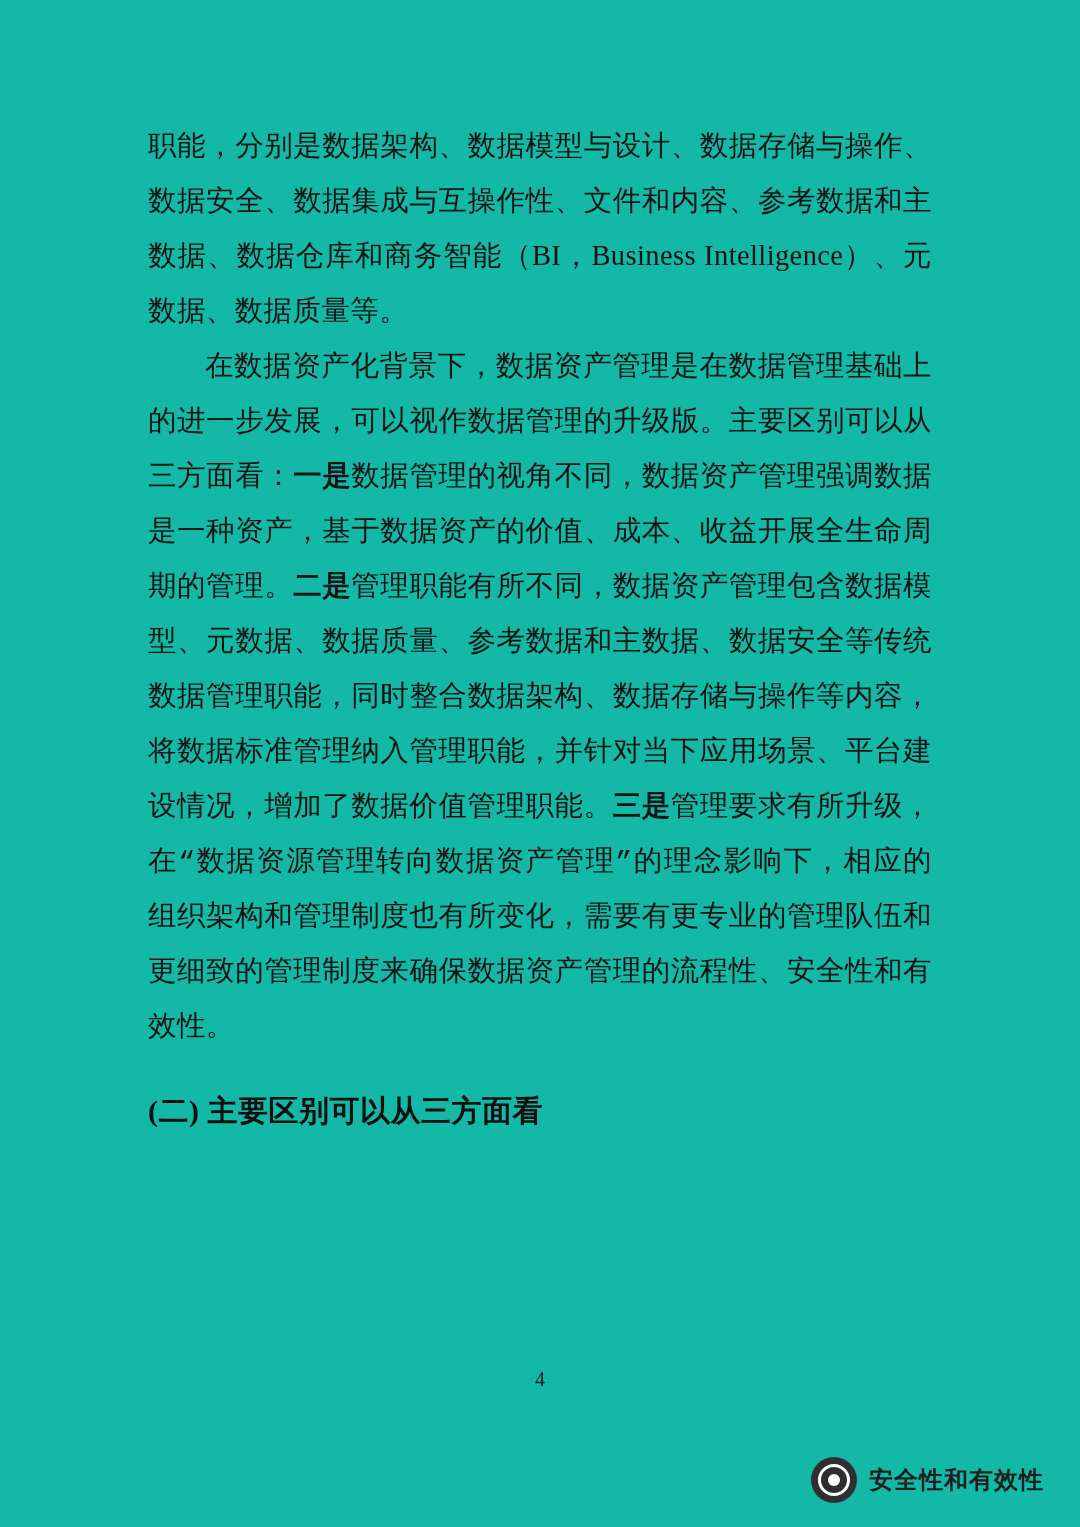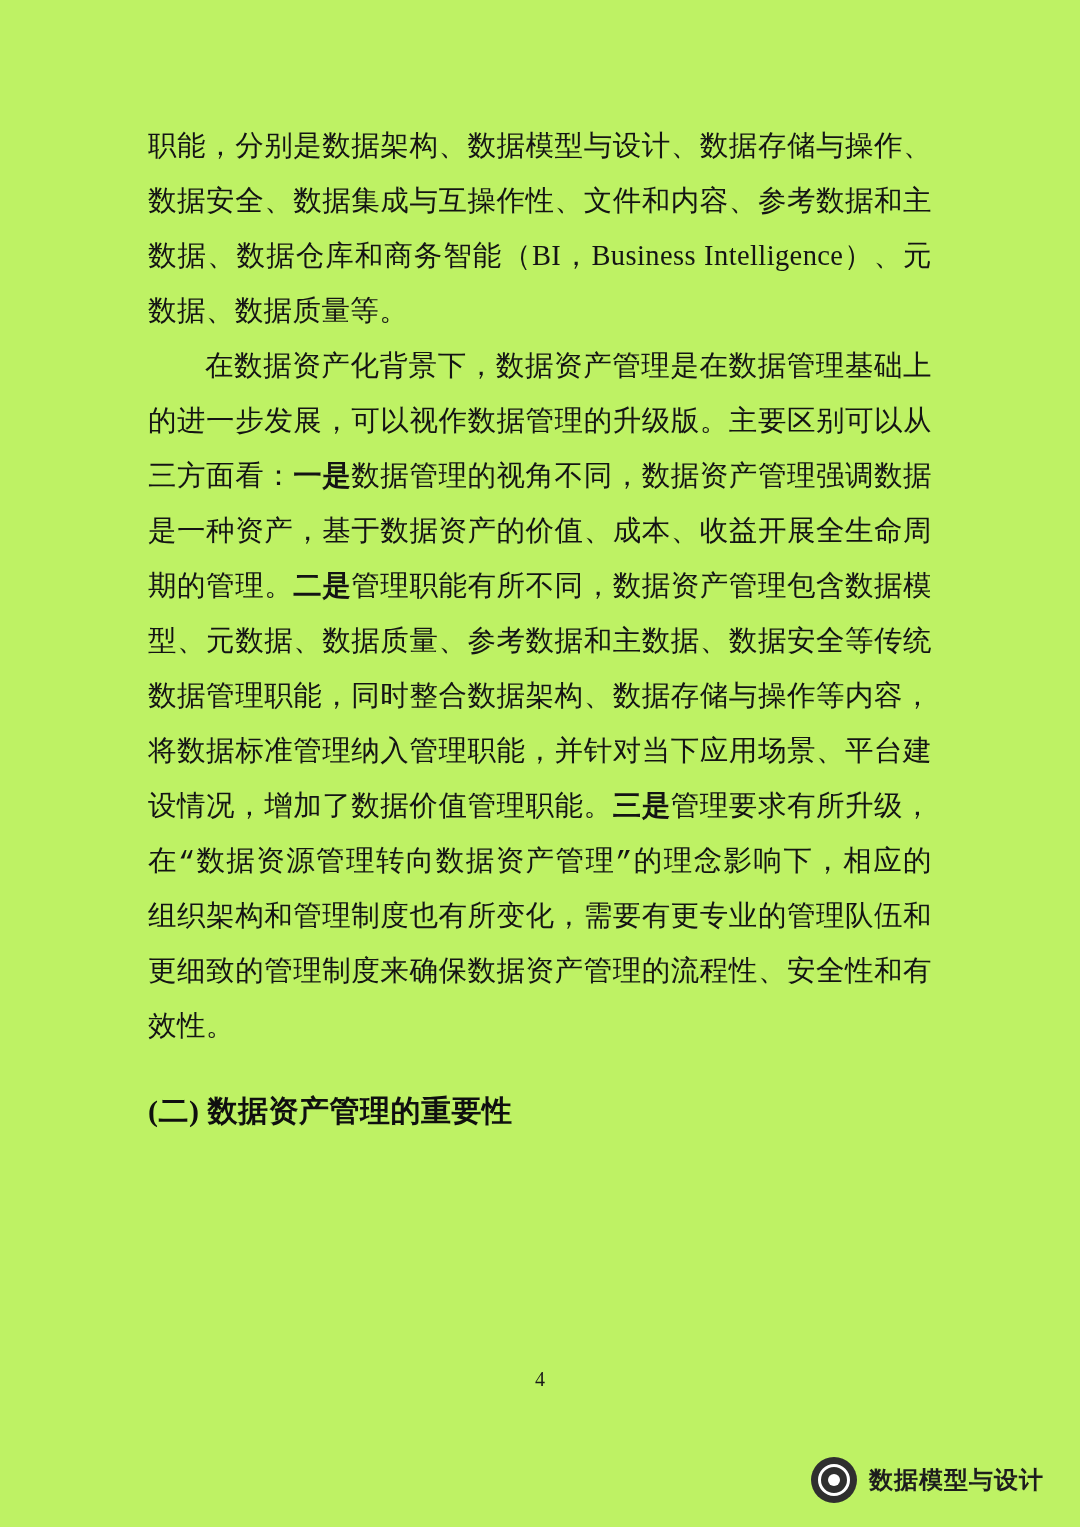--- a/index.html
+++ b/index.html
@@ -10,21 +10,21 @@
   body {
     width: 1080px;
     height: 1527px;
     position: relative;
     font-family: "Liberation Serif", "DejaVu Serif", serif;
     color: #1a1a1a;
   }
   .page {
     position: absolute;
     inset: 0;
-    background: #bef264;
+    background: #14b8a6;
   }
   .content {
     position: absolute;
     left: 148px;
     top: 118px;
     width: 784px;
   }
   p.body-para {
     margin: 0 0 2px 0;
     font-size: 28.5px;
@@ -109,27 +109,27 @@
 </head>
 <body>
 
 <div class="page">
   <div class="content">
 
     <p class="body-para"><span>职能，分别是数据架构、数据模型与设计、数据存储与操作、数据安全、数据集成与互操作性、文件和内容、参考数据和主数据、数据仓库和商务智能（</span><span class="latin">BI，Business Intelligence</span><span>）、元数据、数据质量等。</span></p>
 
     <p class="body-para indent"><span>在数据资产化背景下，数据资产管理是在数据管理基础上的进一步发展，可以视作数据管理的升级版。主要区别可以从三方面看：</span><span class="bold-run">一是</span><span>数据管理的视角不同，数据资产管理强调数据是一种资产，基于数据资产的价值、成本、收益开展全生命周期的管理。</span><span class="bold-run">二是</span><span>管理职能有所不同，数据资产管理包含数据模型、元数据、数据质量、参考数据和主数据、数据安全等传统数据管理职能，同时整合数据架构、数据存储与操作等内容，将数据标准管理纳入管理职能，并针对当下应用场景、平台建设情况，增加了数据价值管理职能。</span><span class="bold-run">三是</span><span>管理要求有所升级，在“数据资源管理转向数据资产管理”的理念影响下，相应的组织架构和管理制度也有所变化，需要有更专业的管理队伍和更细致的管理制度来确保数据资产管理的流程性、安全性和有效性。</span></p>
 
-    <h2 class="section-heading">(二) 数据资产管理的重要性</h2>
+    <h2 class="section-heading">(二) 主要区别可以从三方面看</h2>
 
 
   </div>
 
   <div class="page-number">4</div>
 
   <div class="footer-badge">
     <div class="footer-logo">
       <div class="inner-ring"></div>
       <div class="inner-dot"></div>
     </div>
-    <div class="footer-text">数据模型与设计</div>
+    <div class="footer-text">安全性和有效性</div>
   </div>
 </div>
 
 </body></html>

